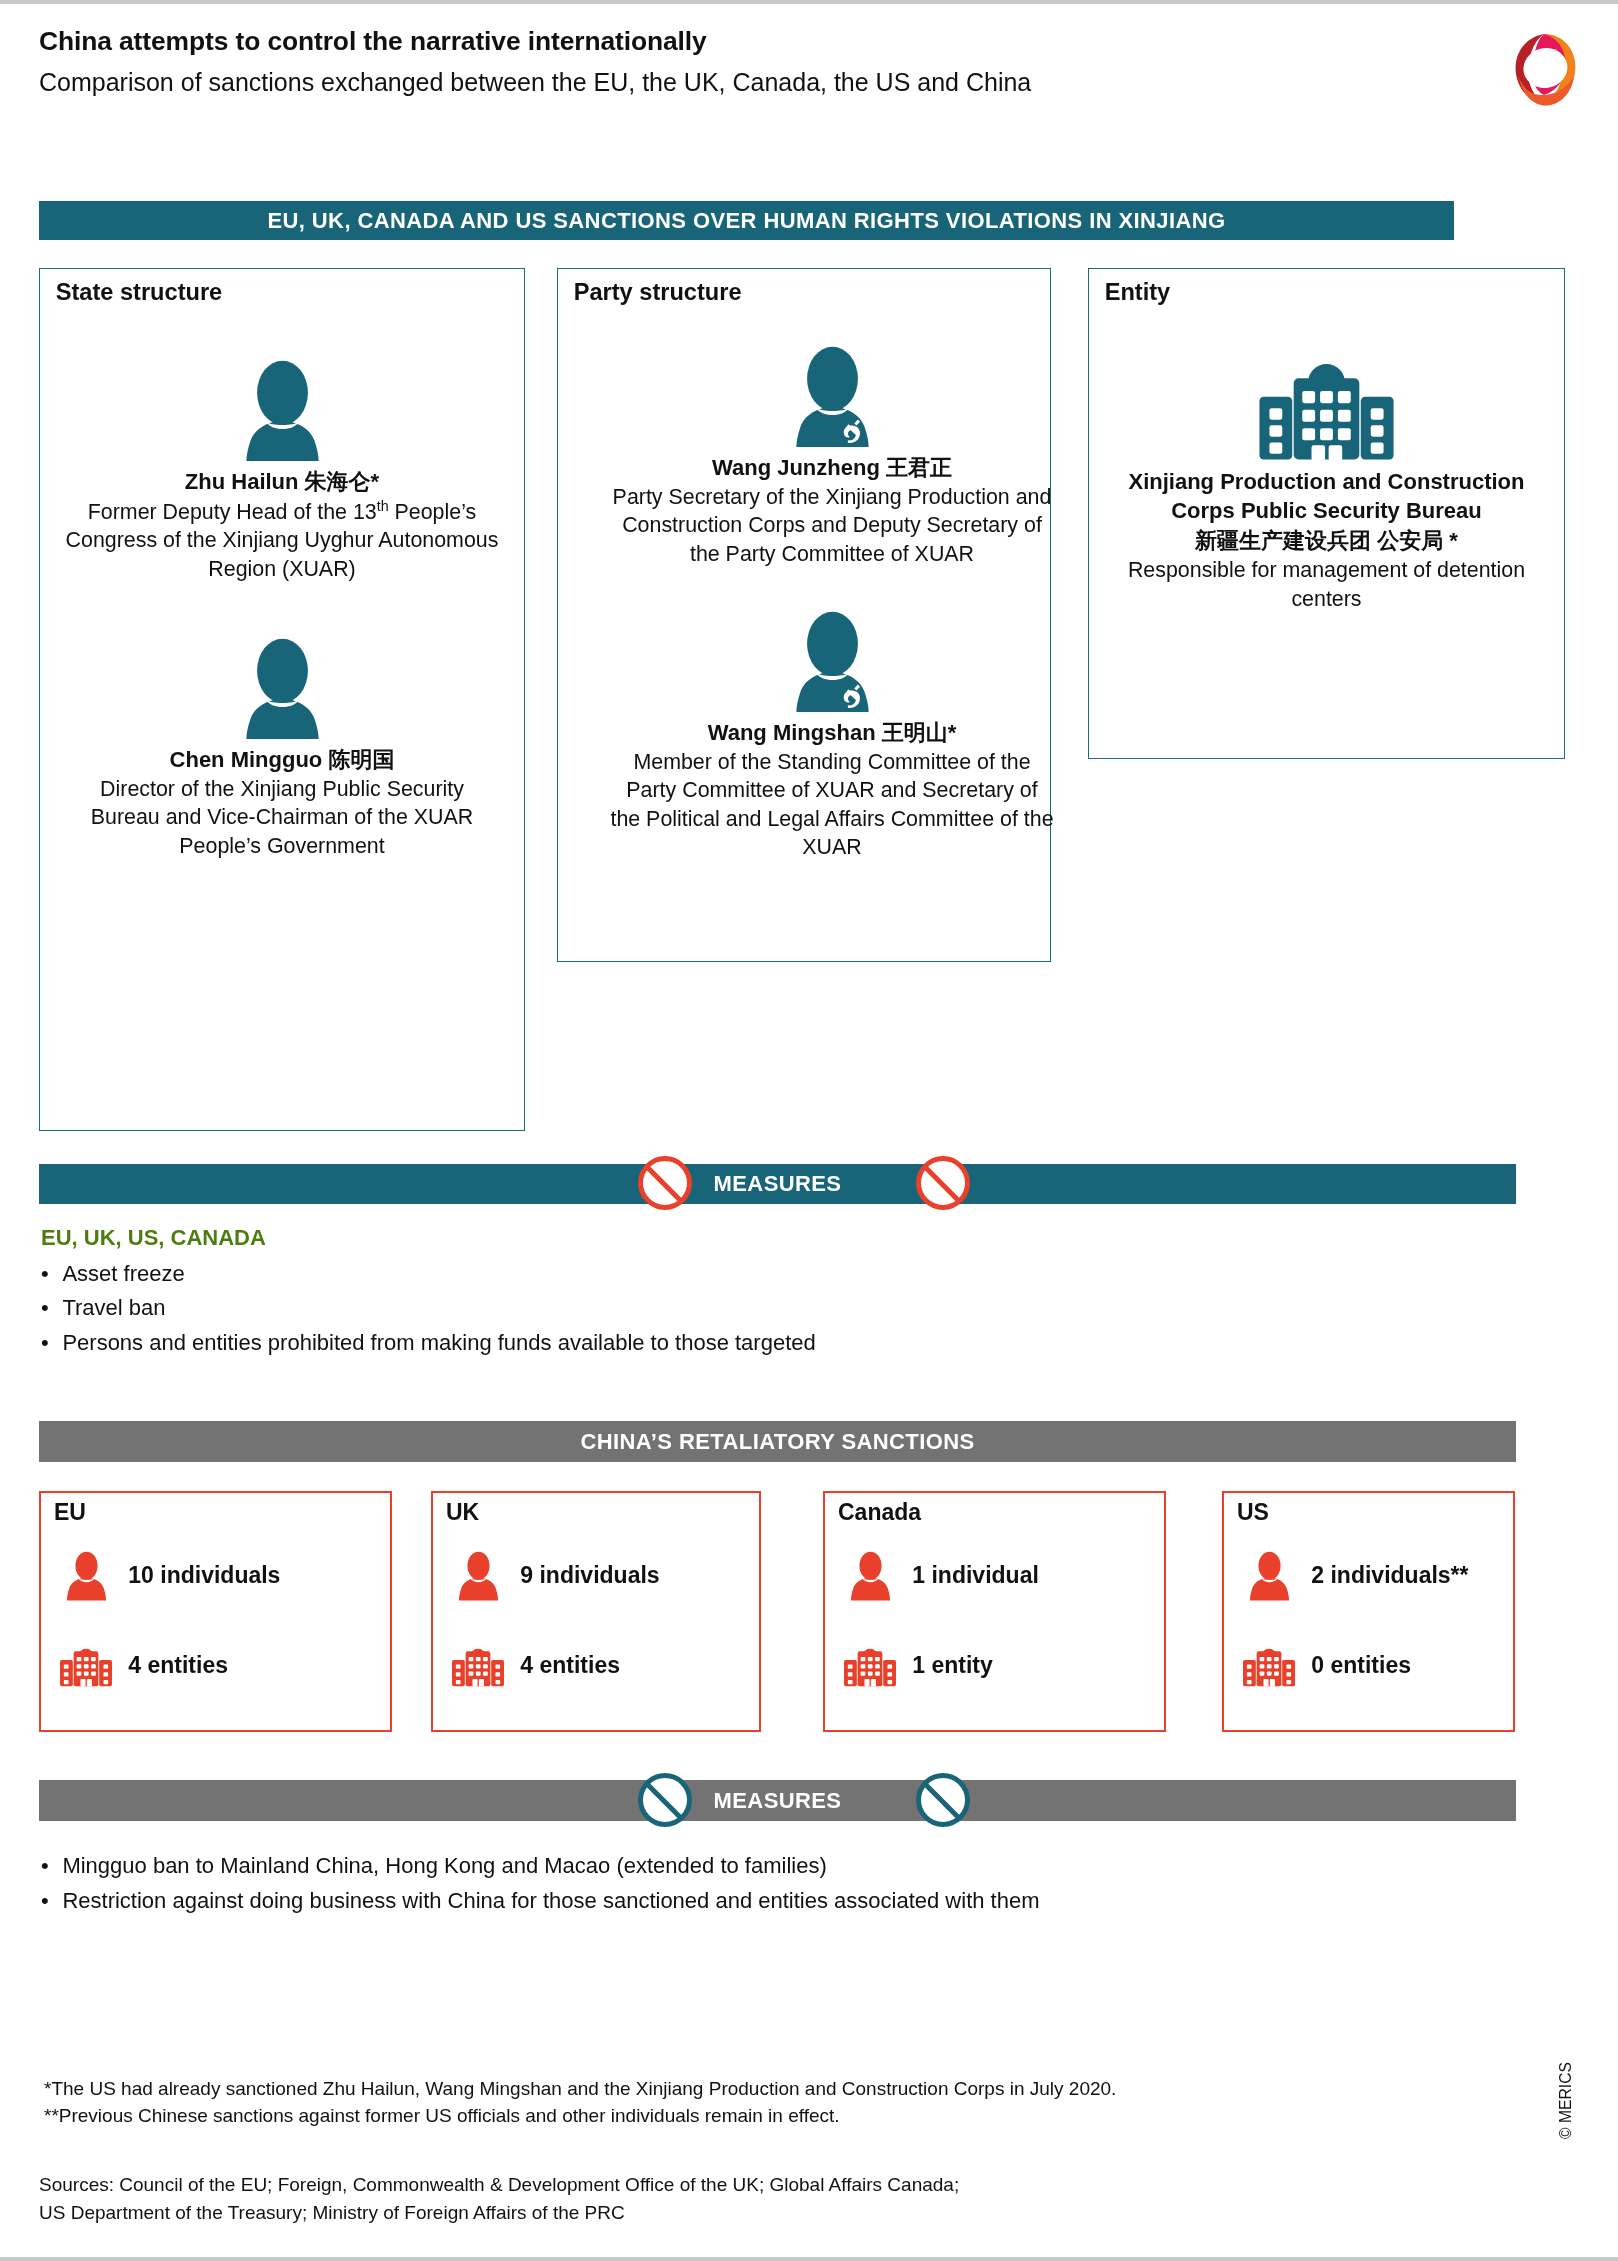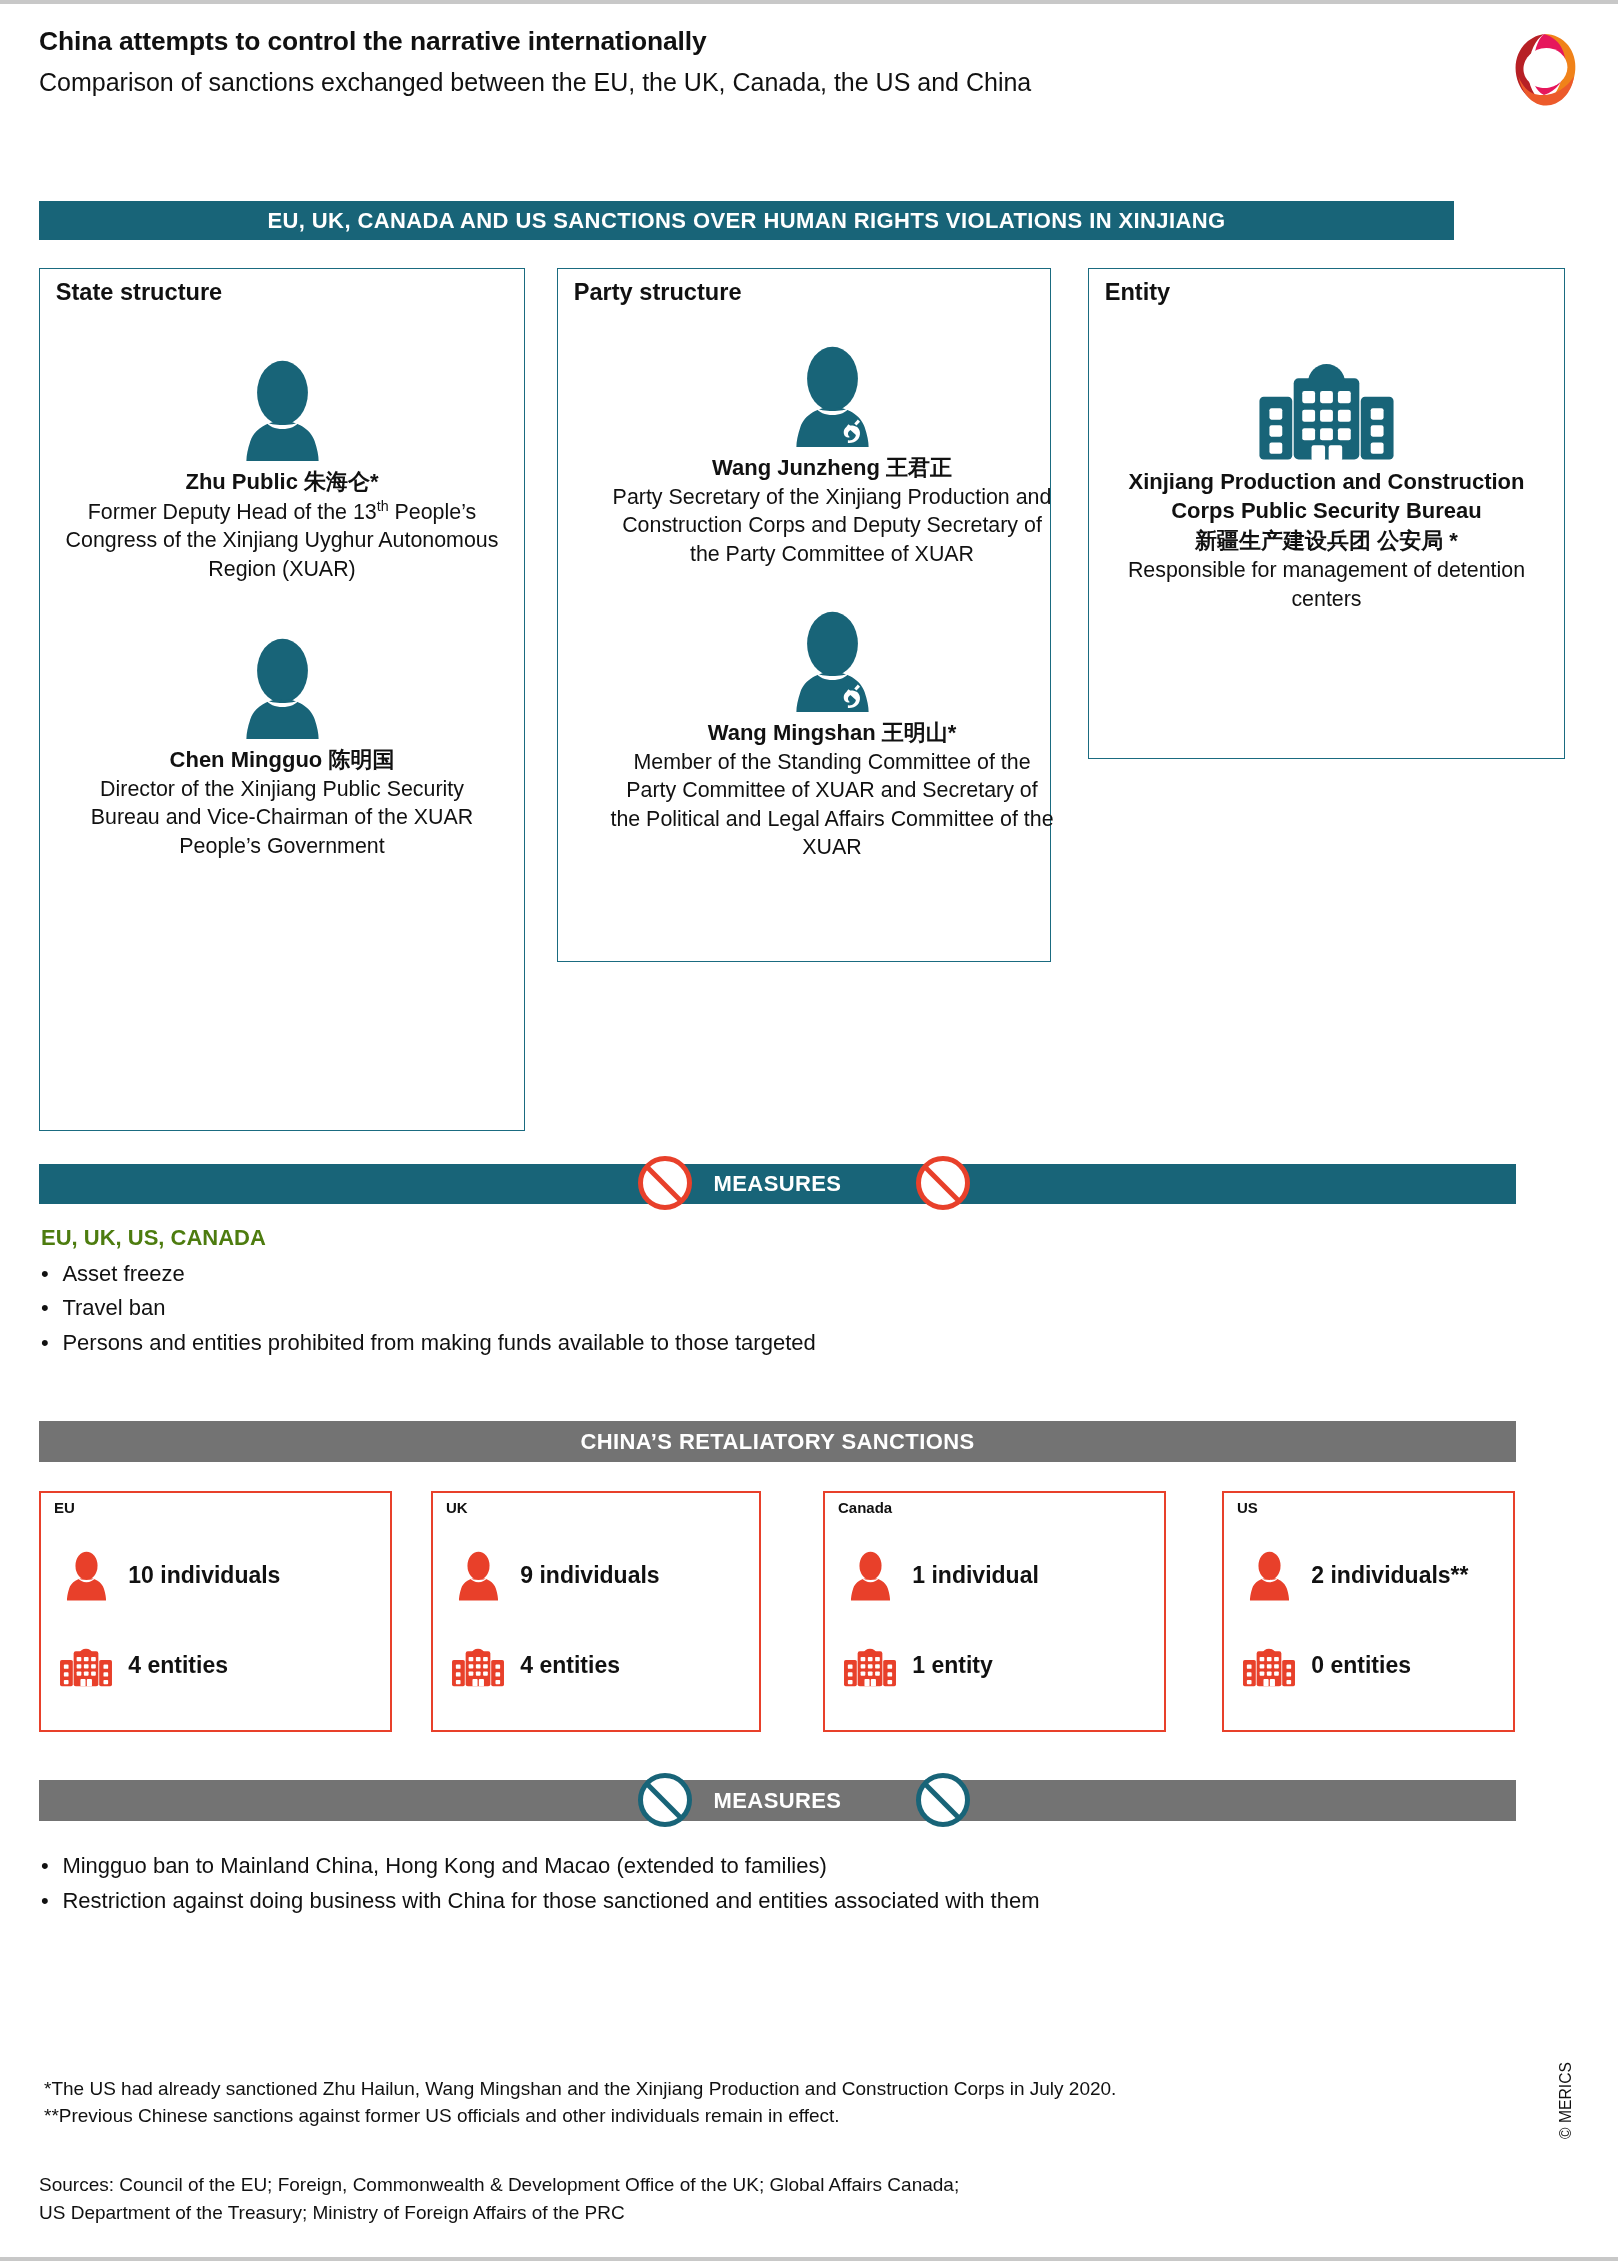--- a/index.html
+++ b/index.html
@@ -130,21 +130,21 @@
     position: absolute; top: 1487px; height: 241px;
     border: 2.1px solid #e8402a; background: #ffffff;
   }
   #ctry-0 { left: 39px;   width: 353px; }
   #ctry-1 { left: 431px;  width: 330px; }
   #ctry-2 { left: 823px; width: 343px; }
   #ctry-3 { left: 1222px; width: 293px; }
 
   .ctry-name {
     position: absolute; left: 13px; top: 5.7px;
-    font-size: 15px; font-weight: bold; color: #111;
+    font-size: 23px; font-weight: bold; color: #111;
   }
   .ctry-row {
     position: absolute; display: flex; align-items: center; left: 17px;
   }
   #ctry-0 .ctry-row, #ctry-1 .ctry-row,
   #ctry-2 .ctry-row, #ctry-3 .ctry-row { left: 17px; }
   .ctry-row.r1 { top: 57px; }
   .ctry-row.r2 { top: 149px; justify-content: flex-end; }
   .ctry-icon { width: 56px; flex: 0 0 56px; display: flex; justify-content: center; }
   .ctry-val {
@@ -196,21 +196,21 @@
   <div class="col-head">State structure</div>
 
   <div class="person-block" style="top:49px;">
     <div class="icon-wrap">
       <svg viewBox="0 0 160 160" width="107" height="107">
         <ellipse cx="80" cy="58" rx="38" ry="48" fill="#186478"></ellipse>
         <path d="M80 100 C 58 100, 38 112, 32 130 C 28 142, 26 152, 26 160 L 134 160 C 134 152, 132 142, 128 130 C 122 112, 102 100, 80 100 Z" fill="#186478"></path>
         <path d="M55 101 C 63 116, 97 116, 105 101 C 97 108, 63 108, 55 101 Z" fill="#ffffff"></path>
       </svg>
     </div>
-    <div class="p-name">Zhu Public 朱海仑*</div>
+    <div class="p-name">Zhu Hailun 朱海仑*</div>
     <div class="p-desc">Former Deputy Head of the 13<sup style="font-size:14.3px;">th</sup> People’s Congress of the Xinjiang Uyghur Autonomous Region (XUAR)</div>
   </div>
 
   <div class="person-block" style="top:327px;">
     <div class="icon-wrap">
       <svg viewBox="0 0 160 160" width="107" height="107">
         <ellipse cx="80" cy="58" rx="38" ry="48" fill="#186478"></ellipse>
         <path d="M80 100 C 58 100, 38 112, 32 130 C 28 142, 26 152, 26 160 L 134 160 C 134 152, 132 142, 128 130 C 122 112, 102 100, 80 100 Z" fill="#186478"></path>
         <path d="M55 101 C 63 116, 97 116, 105 101 C 97 108, 63 108, 55 101 Z" fill="#ffffff"></path>
       </svg>

